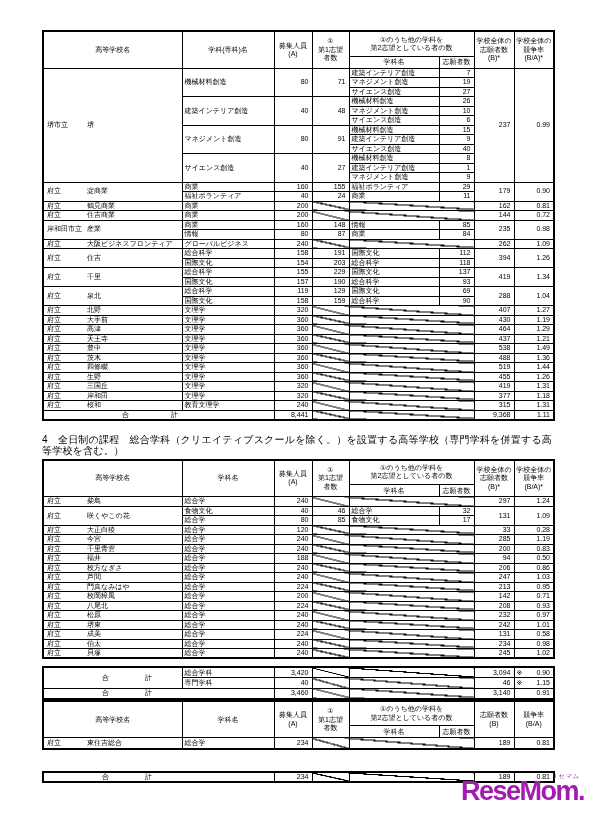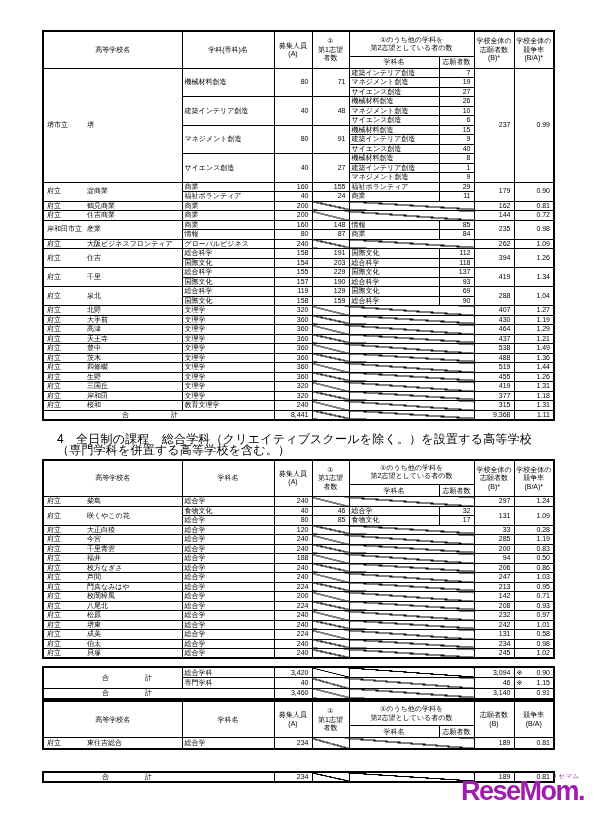--- a/index.html
+++ b/index.html
@@ -14,21 +14,21 @@
   tr.h1 th{height:25px}
   tr.h2 th{height:12px}
   tbody td{height:9.5px}
   .num{text-align:right;padding-right:3px}
   .dept,.sdept{text-align:left;padding-left:2px}
   .school{text-align:left;padding-left:3px}
   .pfx{display:inline-block;min-width:40px}
   .diag{background:linear-gradient(to top right,
         transparent calc(50% - 0.6px),#000 calc(50% - 0.6px),
         #000 calc(50% + 0.6px),transparent calc(50% + 0.6px))}
-  .sec-title{font-size:12px;line-height:11px;margin:13px 0 3px 15px;letter-spacing:0.2px}
+  .sec-title{font-size:10px;line-height:11px;margin:13px 0 3px 0;letter-spacing:0.2px}
   .summary-table{margin-top:7px}
   .summary-table td{height:10.5px}
   [data-table="2"] .main-table td{height:11px}
   [data-table="2"] .summary-table{margin-top:21px}
   .lwrap{display:flex;align-items:center}
   .lwrap.t3{padding-left:78px;gap:42px}
   .lwrap.sum{padding-left:58px;gap:36px}
   .ratecell{display:flex;justify-content:space-between;align-items:center;padding:0 3px 0 2px}
   .logo{position:absolute;right:24px;bottom:8px;color:#a21caf}
   .logo .word{font-size:27px;font-weight:bold;letter-spacing:-1.5px;line-height:27px}

